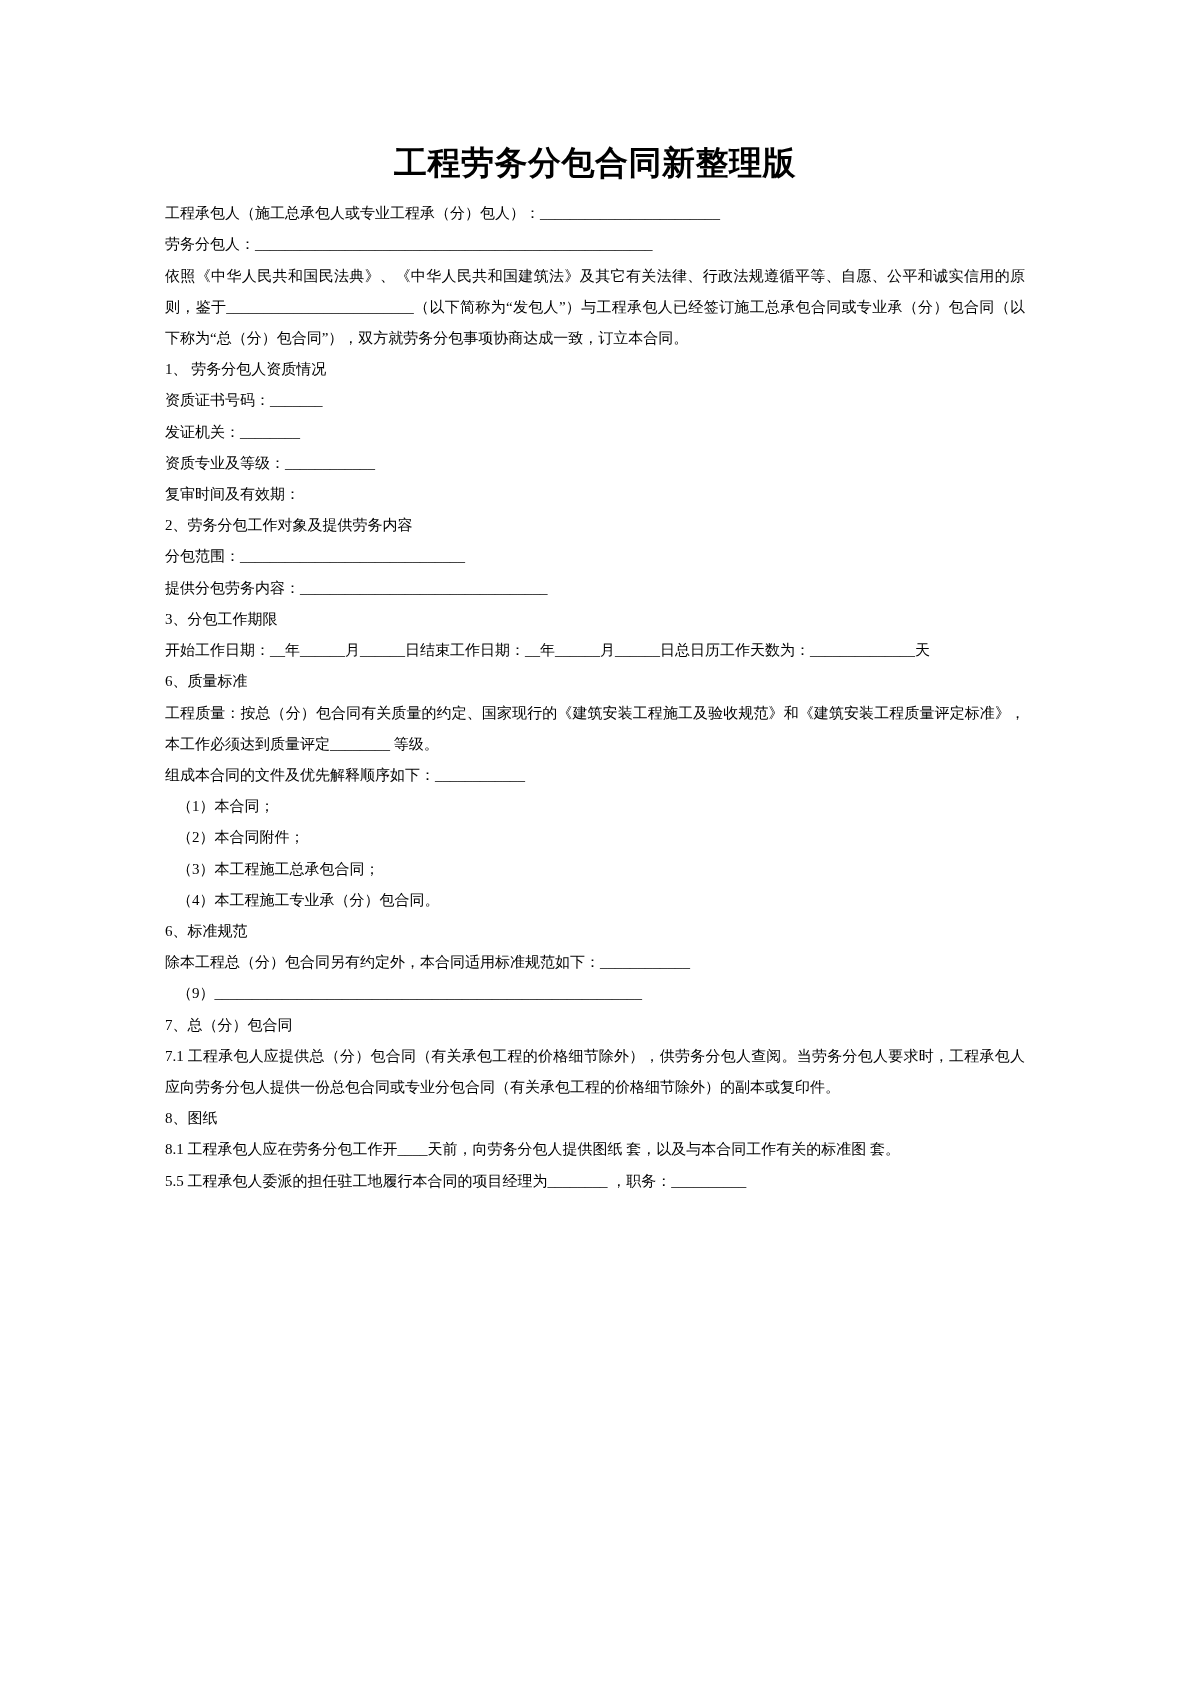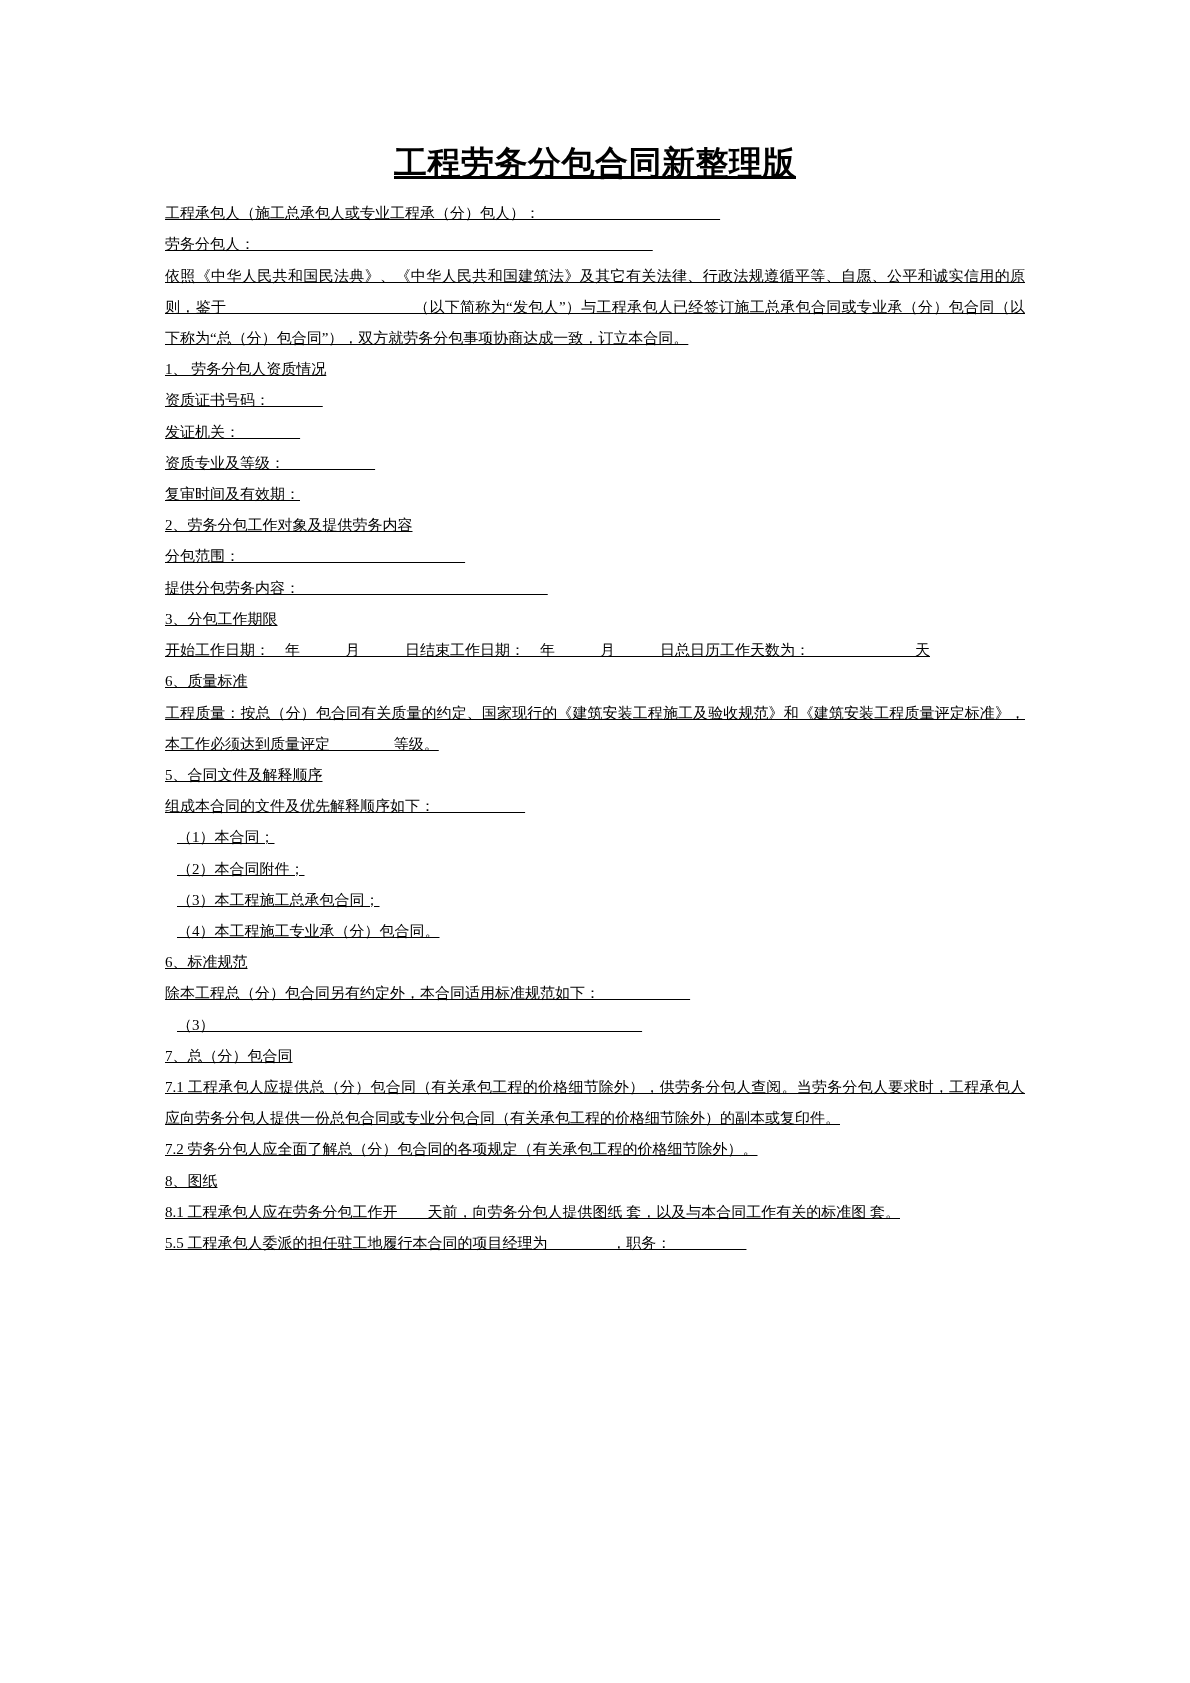--- a/index.html
+++ b/index.html
@@ -13,21 +13,20 @@
     font-family: "Liberation Serif", "DejaVu Serif", serif;
     color: #000000;
     overflow: hidden;
   }
   .page {
     position: relative;
     width: 1190px;
     height: 1683px;
     box-sizing: border-box;
     padding: 143px 165px 0 165px;
-    text-decoration: underline;
   }
   .doc-title {
     text-align: center;
     font-size: 33px;
     font-weight: bold;
     line-height: 1.25;
     letter-spacing: 0.5px;
     margin: 0 0 14px 0;
   }
   .body-text {
@@ -63,30 +62,28 @@
     <p>发证机关：________</p>
     <p>资质专业及等级：____________</p>
     <p>复审时间及有效期：</p>
     <p>2、劳务分包工作对象及提供劳务内容</p>
     <p>分包范围：______________________________</p>
     <p>提供分包劳务内容：_________________________________</p>
     <p>3、分包工作期限</p>
     <p>开始工作日期：__年______月______日结束工作日期：__年______月______日总日历工作天数为：______________天</p>
     <p>6、质量标准</p>
     <p>工程质量：按总（分）包合同有关质量的约定、国家现行的《建筑安装工程施工及验收规范》和《建筑安装工程质量评定标准》，本工作必须达到质量评定________ 等级。</p>
-    <p>5、合同文件及解释顺序</p>
     <p>组成本合同的文件及优先解释顺序如下：____________</p>
     <p class="indent1">（1）本合同；</p>
     <p class="indent1">（2）本合同附件；</p>
     <p class="indent1">（3）本工程施工总承包合同；</p>
     <p class="indent1">（4）本工程施工专业承（分）包合同。</p>
     <p>6、标准规范</p>
     <p>除本工程总（分）包合同另有约定外，本合同适用标准规范如下：____________</p>
-    <p class="indent1">（3）_________________________________________________________</p>
+    <p class="indent1">（9）_________________________________________________________</p>
     <p>7、总（分）包合同</p>
     <p>7.1 工程承包人应提供总（分）包合同（有关承包工程的价格细节除外），供劳务分包人查阅。当劳务分包人要求时，工程承包人应向劳务分包人提供一份总包合同或专业分包合同（有关承包工程的价格细节除外）的副本或复印件。</p>
-    <p>7.2 劳务分包人应全面了解总（分）包合同的各项规定（有关承包工程的价格细节除外）。</p>
     <p>8、图纸</p>
     <p>8.1 工程承包人应在劳务分包工作开____天前，向劳务分包人提供图纸 套，以及与本合同工作有关的标准图 套。</p>
     <p>5.5 工程承包人委派的担任驻工地履行本合同的项目经理为________ ，职务：__________</p>
 
   </div>
 </div>
 
 </body></html>

